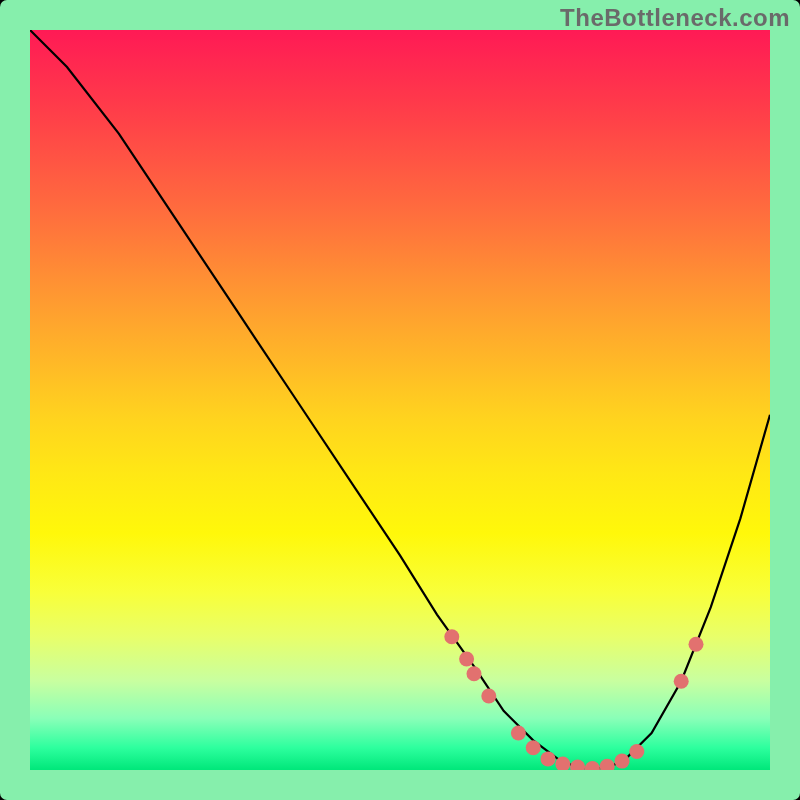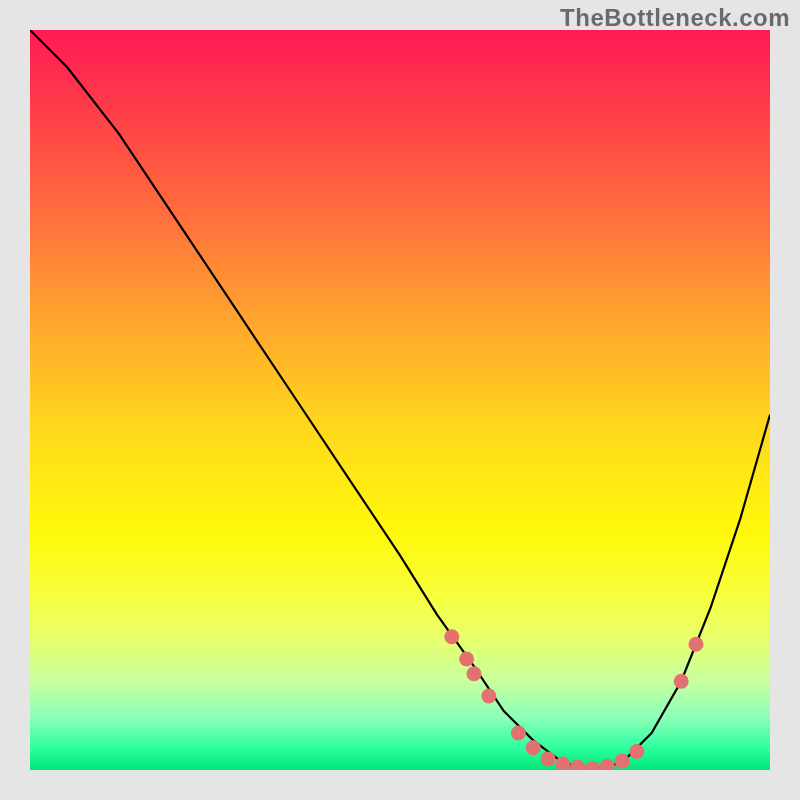--- a/index.html
+++ b/index.html
@@ -1,21 +1,22 @@
 <!DOCTYPE html>
 <html><head>
 <meta charset="utf-8">
 <style>
   * { margin: 0; padding: 0; box-sizing: border-box; }
   html, body { width: 800px; height: 800px; overflow: hidden; background: #000; }
   .wrap {
     position: relative;
     width: 800px;
     height: 800px;
-    background: #e5e5e5;
+    background: #86efac;
+    border-radius: 7px;
   }
   .plot-area {
     position: absolute;
     left: 30px;
     top: 30px;
     width: 740px;
     height: 740px;
     background: linear-gradient(
       to bottom,
       #ff1a55 0%,

